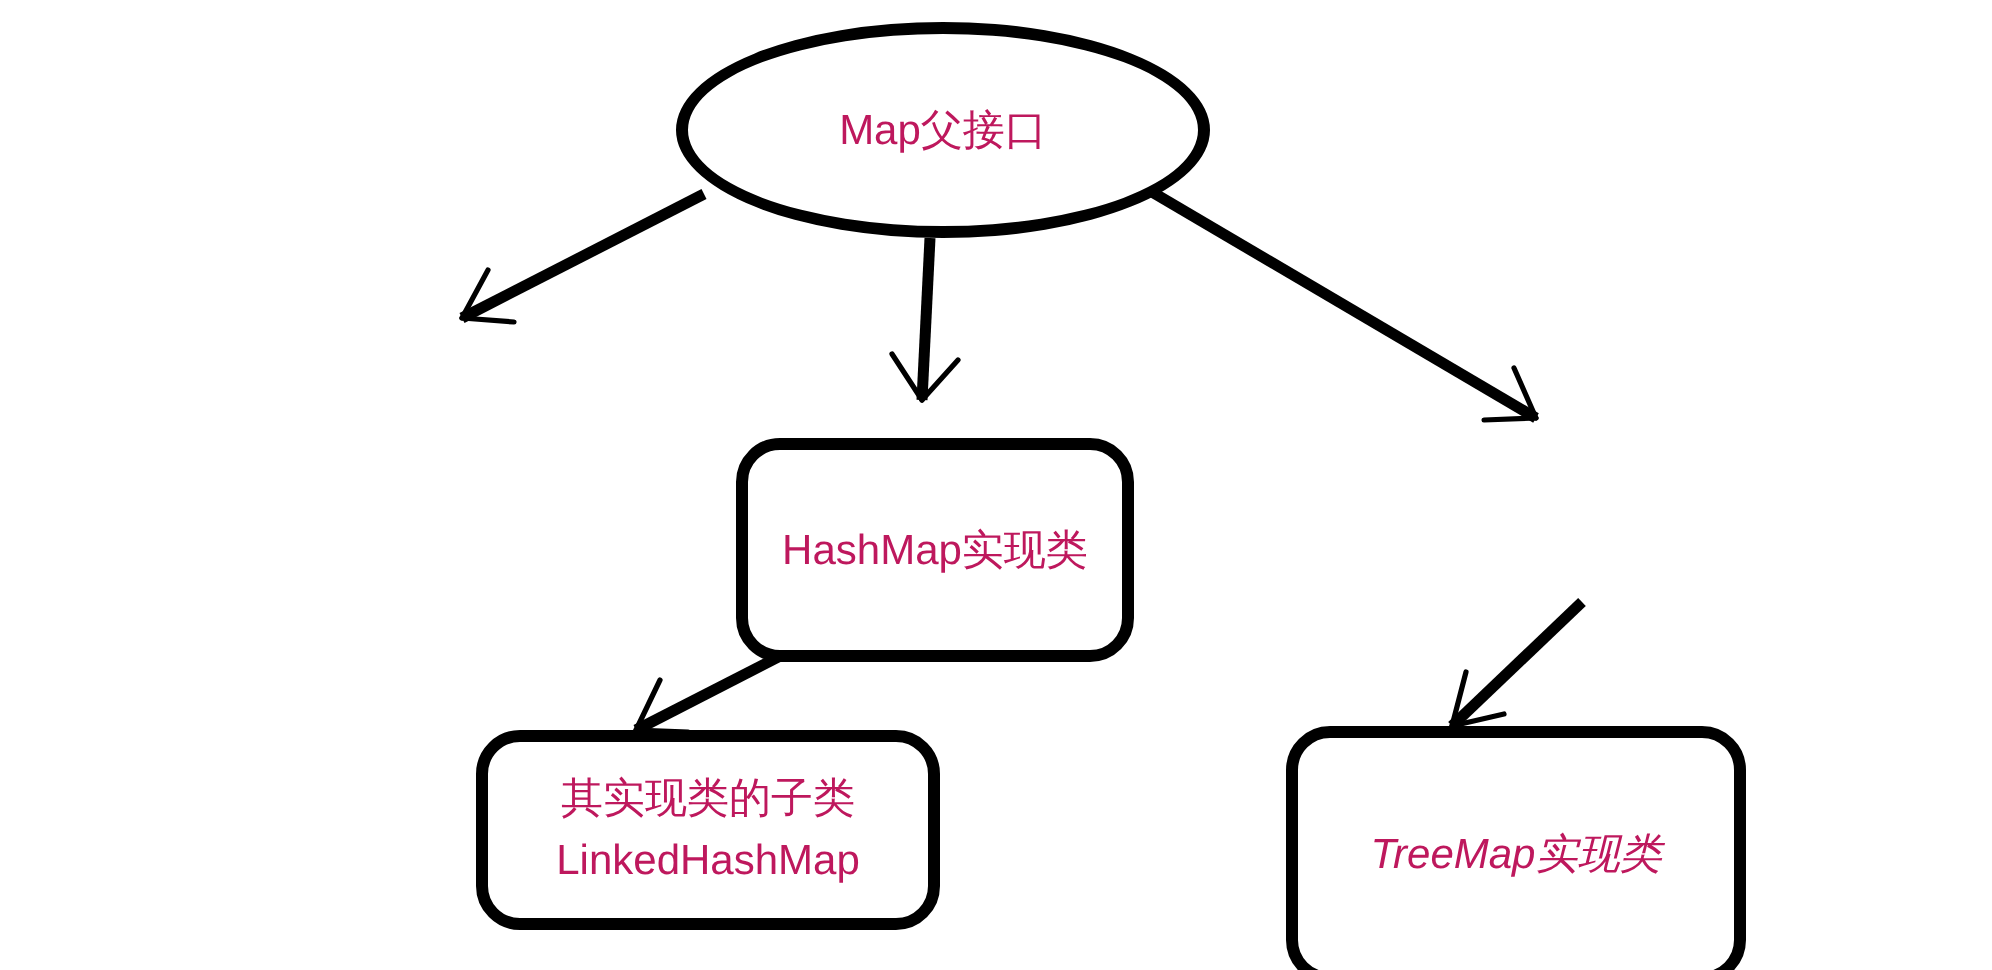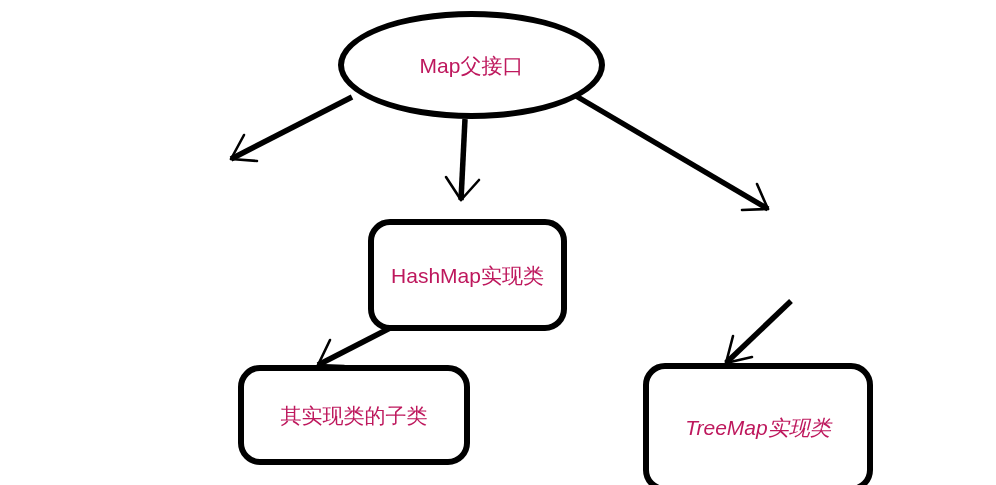--- a/index.html
+++ b/index.html
@@ -92,19 +92,20 @@
   </div>
 
 
   <div id="node-hashmap" class="node rounded">
     <span>HashMap实现类</span>
   </div>
 
 
   <div id="node-linkedhashmap" class="node rounded">
     <span>其实现类的子类</span>
+    <span>LinkedHashMap</span>
   </div>
 
   <div id="node-treemap" class="node rounded">
     <span>TreeMap实现类</span>
   </div>
 
 </div>
 
 </body></html>

